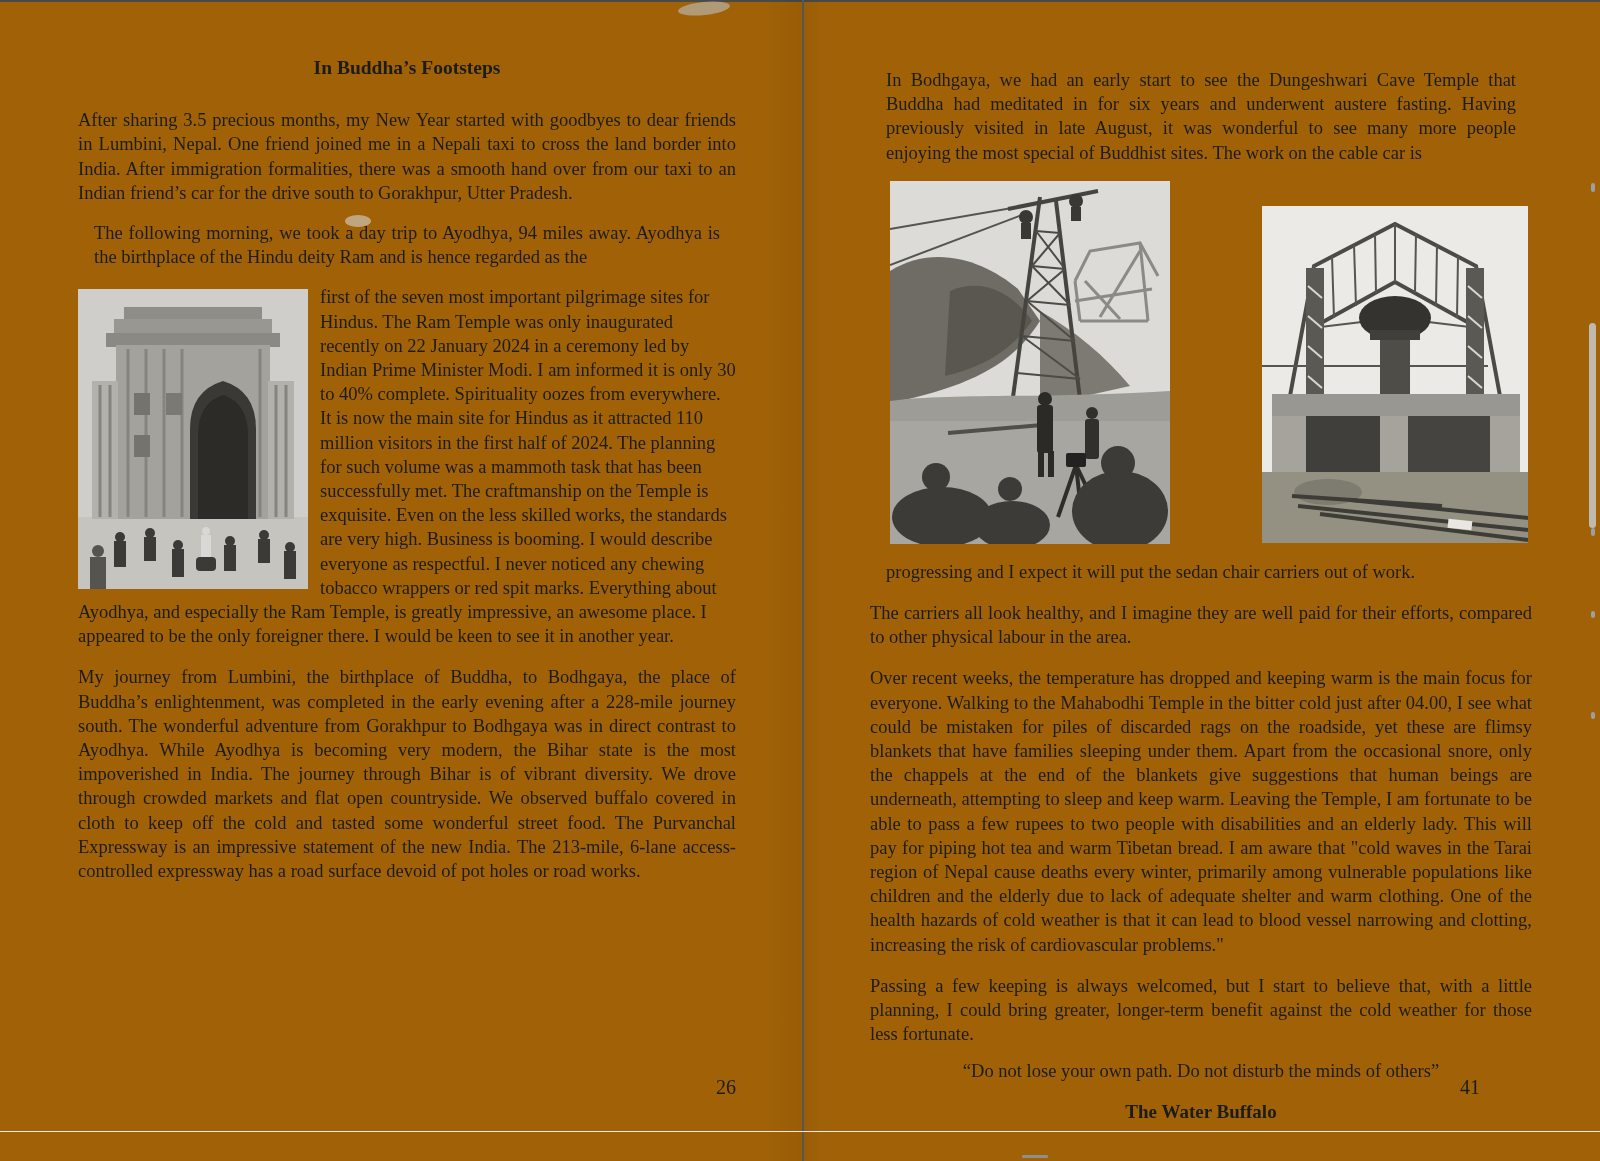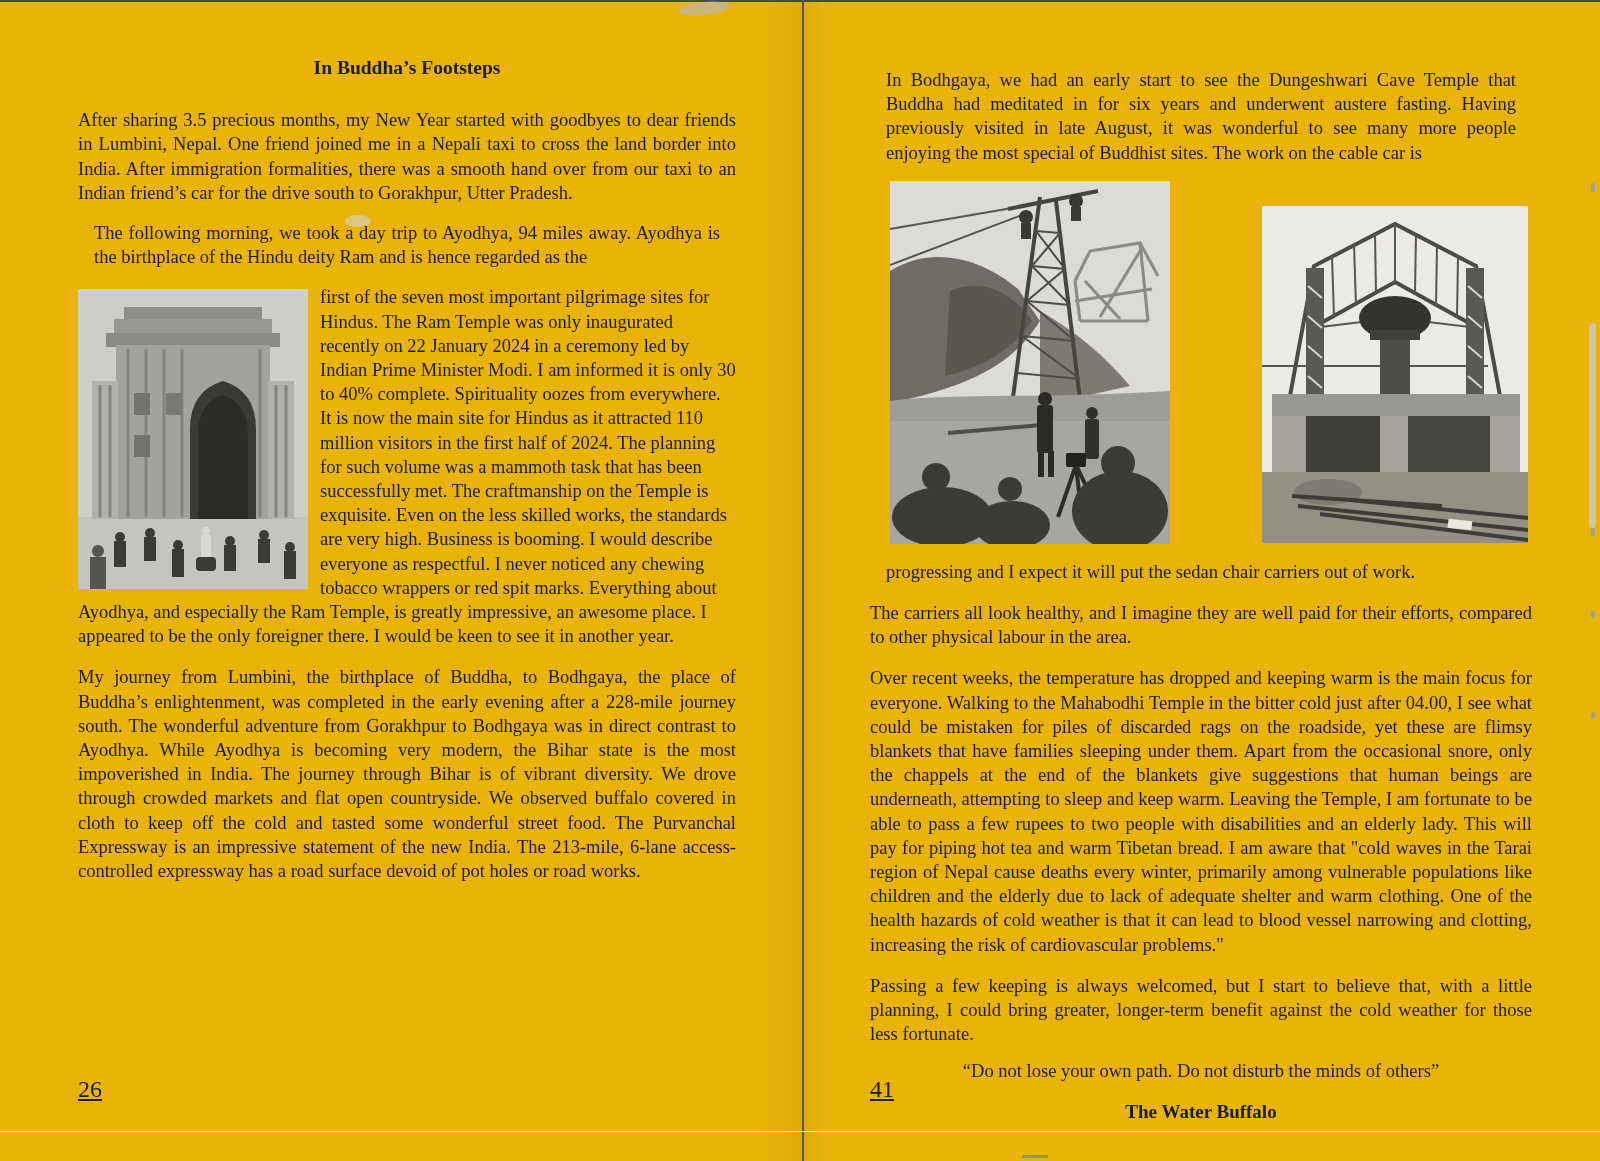--- a/index.html
+++ b/index.html
@@ -3,21 +3,21 @@
 <meta charset="utf-8">
 <style>
   html,body{margin:0;padding:0;}
   body{
     width:1600px;height:1161px;overflow:hidden;
     background:#fbfbf8;
     font-family:"Liberation Serif","DejaVu Serif",serif;
     color:#1c1c1c;
     -webkit-font-smoothing:antialiased;
   }
-  .sheet{position:relative;width:1600px;height:1161px;background:#eab308;}
+  .sheet{position:relative;width:1600px;height:1161px;background:#a16207;}
   
   .top-edge{position:absolute;top:0;left:0;width:1600px;height:2px;background:#4a4a48;}
   .gutter-shadow{position:absolute;top:0;left:760px;width:43px;height:1161px;
     background:linear-gradient(to right,rgba(0,0,0,0),rgba(0,0,0,0.055));}
   .gutter-line{position:absolute;top:0;left:802px;width:2px;height:1161px;background:#565654;}
   .gutter-right{position:absolute;top:0;left:804px;width:18px;height:1161px;
     background:linear-gradient(to right,rgba(0,0,0,0.05),rgba(0,0,0,0));}
   .smudge-top{position:absolute;left:678px;top:2px;width:52px;height:13px;border-radius:50%;
     background:#b9b9b5;opacity:.65;transform:rotate(-6deg);}
   .smudge-mid{position:absolute;left:345px;top:215px;width:26px;height:12px;border-radius:50%;
@@ -37,21 +37,21 @@
   .wrap-block{margin:13px 0 13px 0;}
   .wrap-block::after{content:"";display:block;clear:both;}
   .photo-float{float:left;width:230px;height:300px;margin:4px 12px 4px 0;}
   .wrap-text{text-align:justify;}
   .photo-row{display:flex;align-items:flex-start;margin:6px 0 8px 0;}
   .photo-a{width:280px;height:363px;margin-left:20px;}
   .photo-b{width:266px;height:337px;margin-left:92px;margin-top:25px;}
   .photo-frame svg{display:block;width:100%;height:100%;}
   .quote-line{margin:12px 0 12px 0;text-align:center;}
   .signature{font-weight:bold;text-align:center;margin:16px;font-size:19px;}
-  .page-num{position:absolute;top:1076px;font-size:24px;text-align:left;text-decoration:underline;}
+  .page-num{position:absolute;top:1076px;font-size:20px;text-align:right;}
   .page-num.left{left:78px;width:658px;}
   .page-num.right{left:870px;width:610px;}
 </style>
 </head>
 <body>
 
 <div class="sheet">
 
   <div class="top-edge"></div>
   <div class="gutter-shadow"></div>

